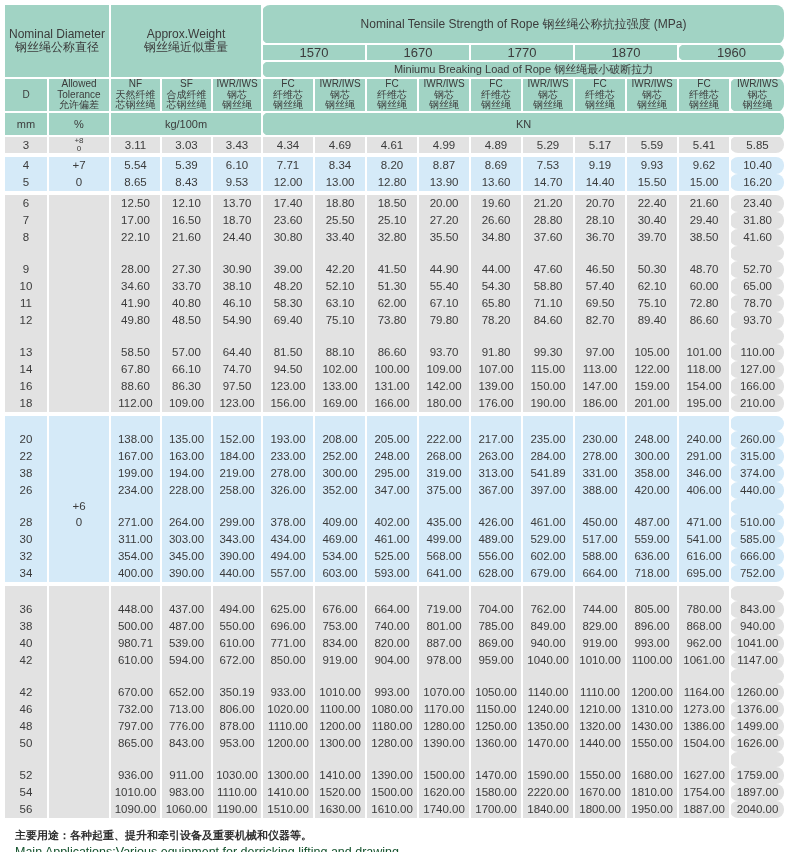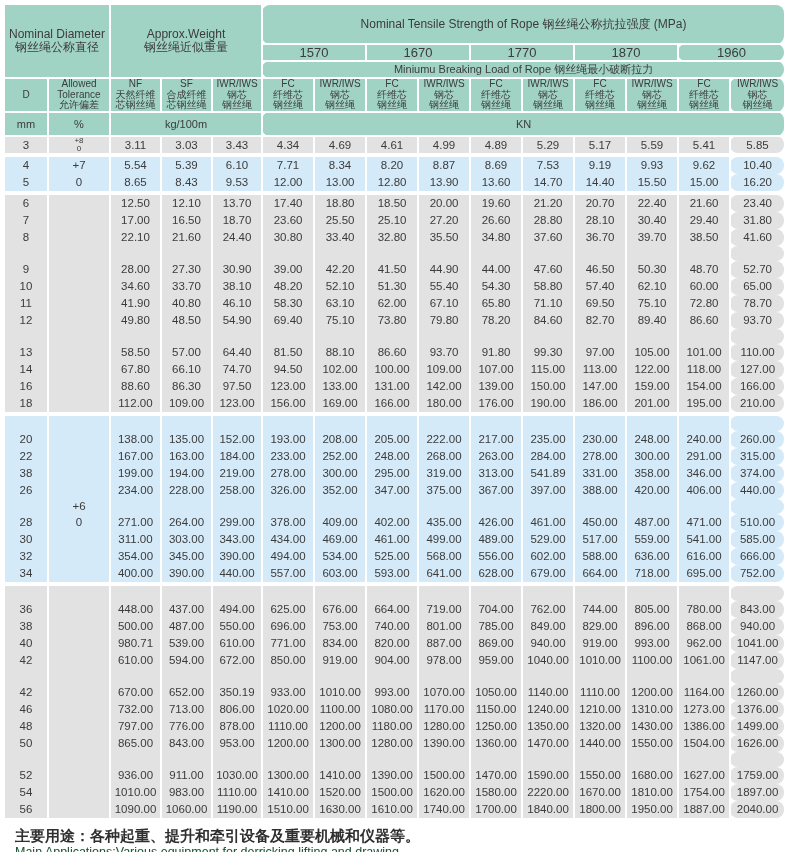--- a/index.html
+++ b/index.html
@@ -52,21 +52,21 @@
     white-space: pre-line;
   }
   tbody tr.gray td { background: #e2e2e2; }
   tbody tr.blue td { background: #d5eaf8; }
   tbody tr.spacer { height: 4px; }
   tbody tr.spacer td { background: #ffffff; border: none; }
   td.tol-small { font-size: 8px; line-height: 8px; }
 
   .footer { margin-top: 9px; padding-left: 10px; }
   .footer .zh {
-    font-size: 15px;
+    font-size: 11px;
     font-weight: bold;
     color: #2f2f2f;
     line-height: 17px;
   }
   .footer .en {
     font-size: 12.5px;
     color: #14532d;
     line-height: 16px;
   }
 </style>

